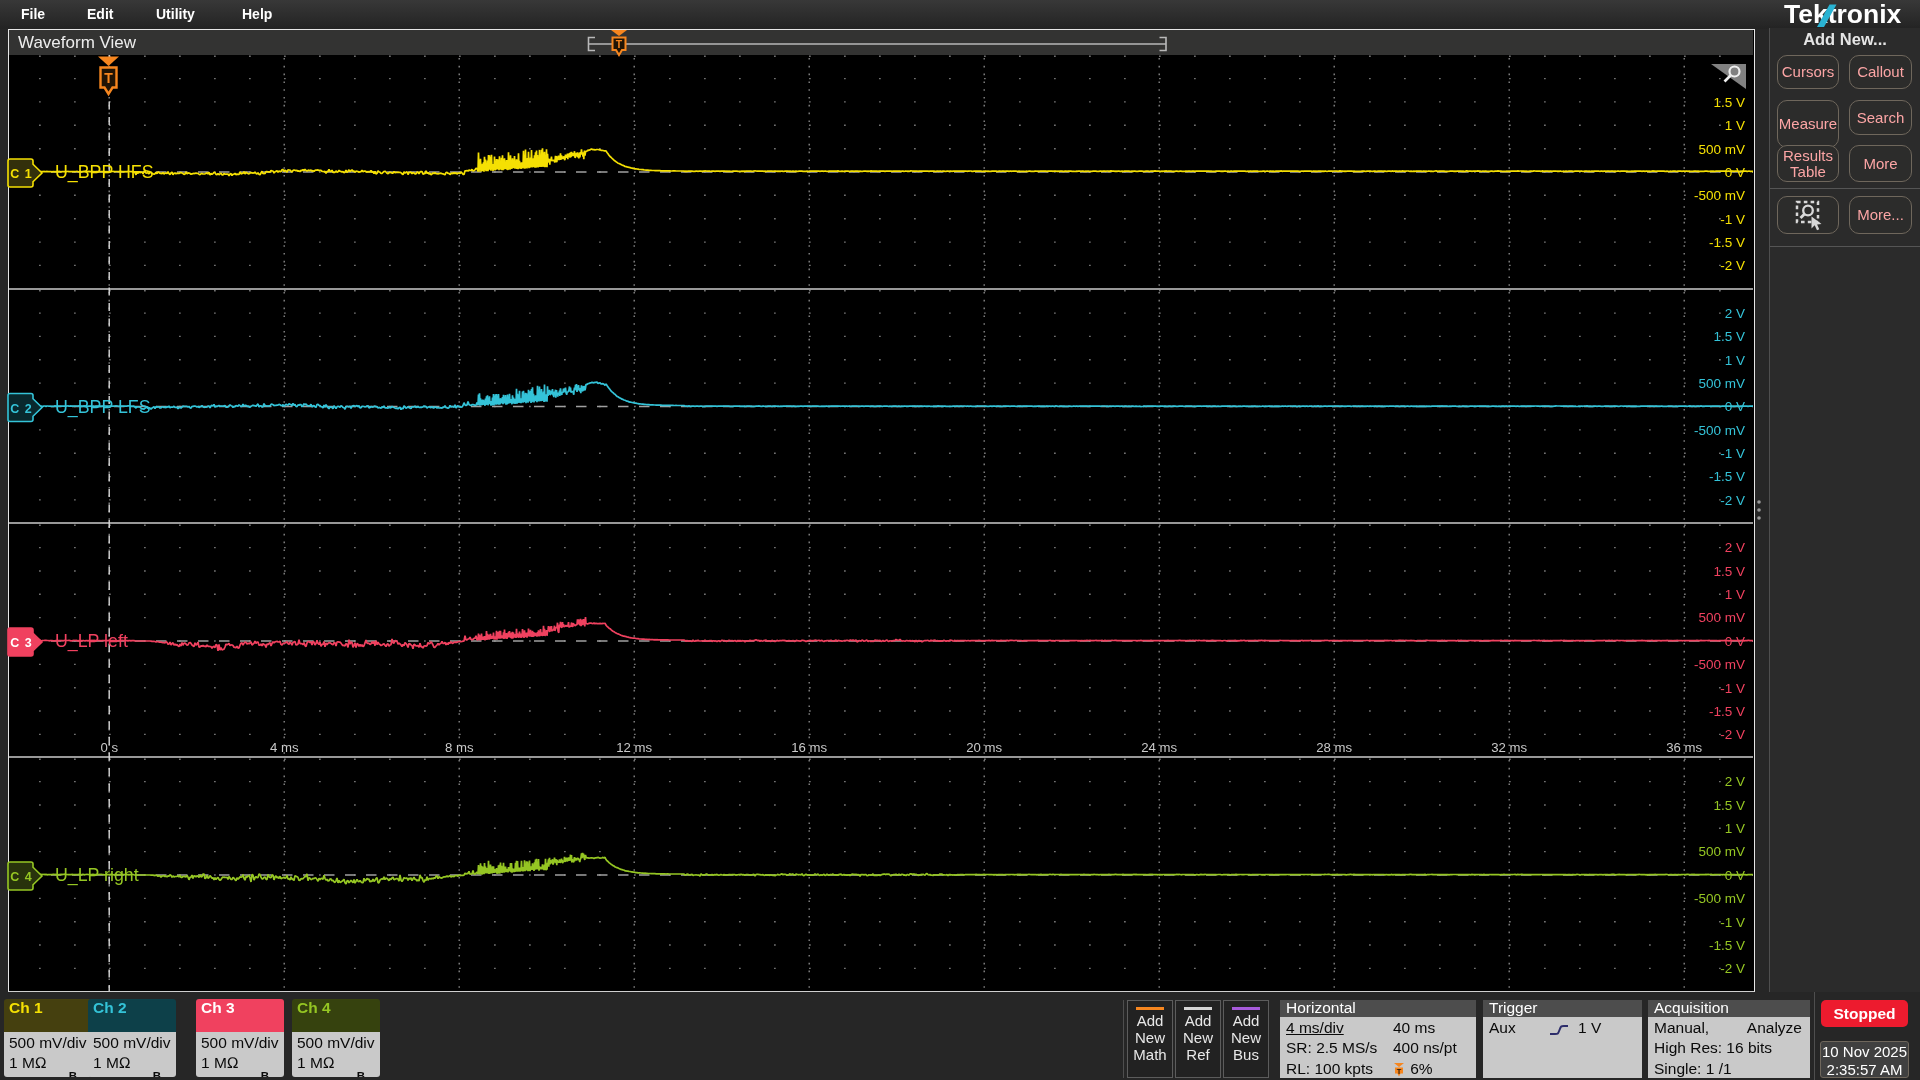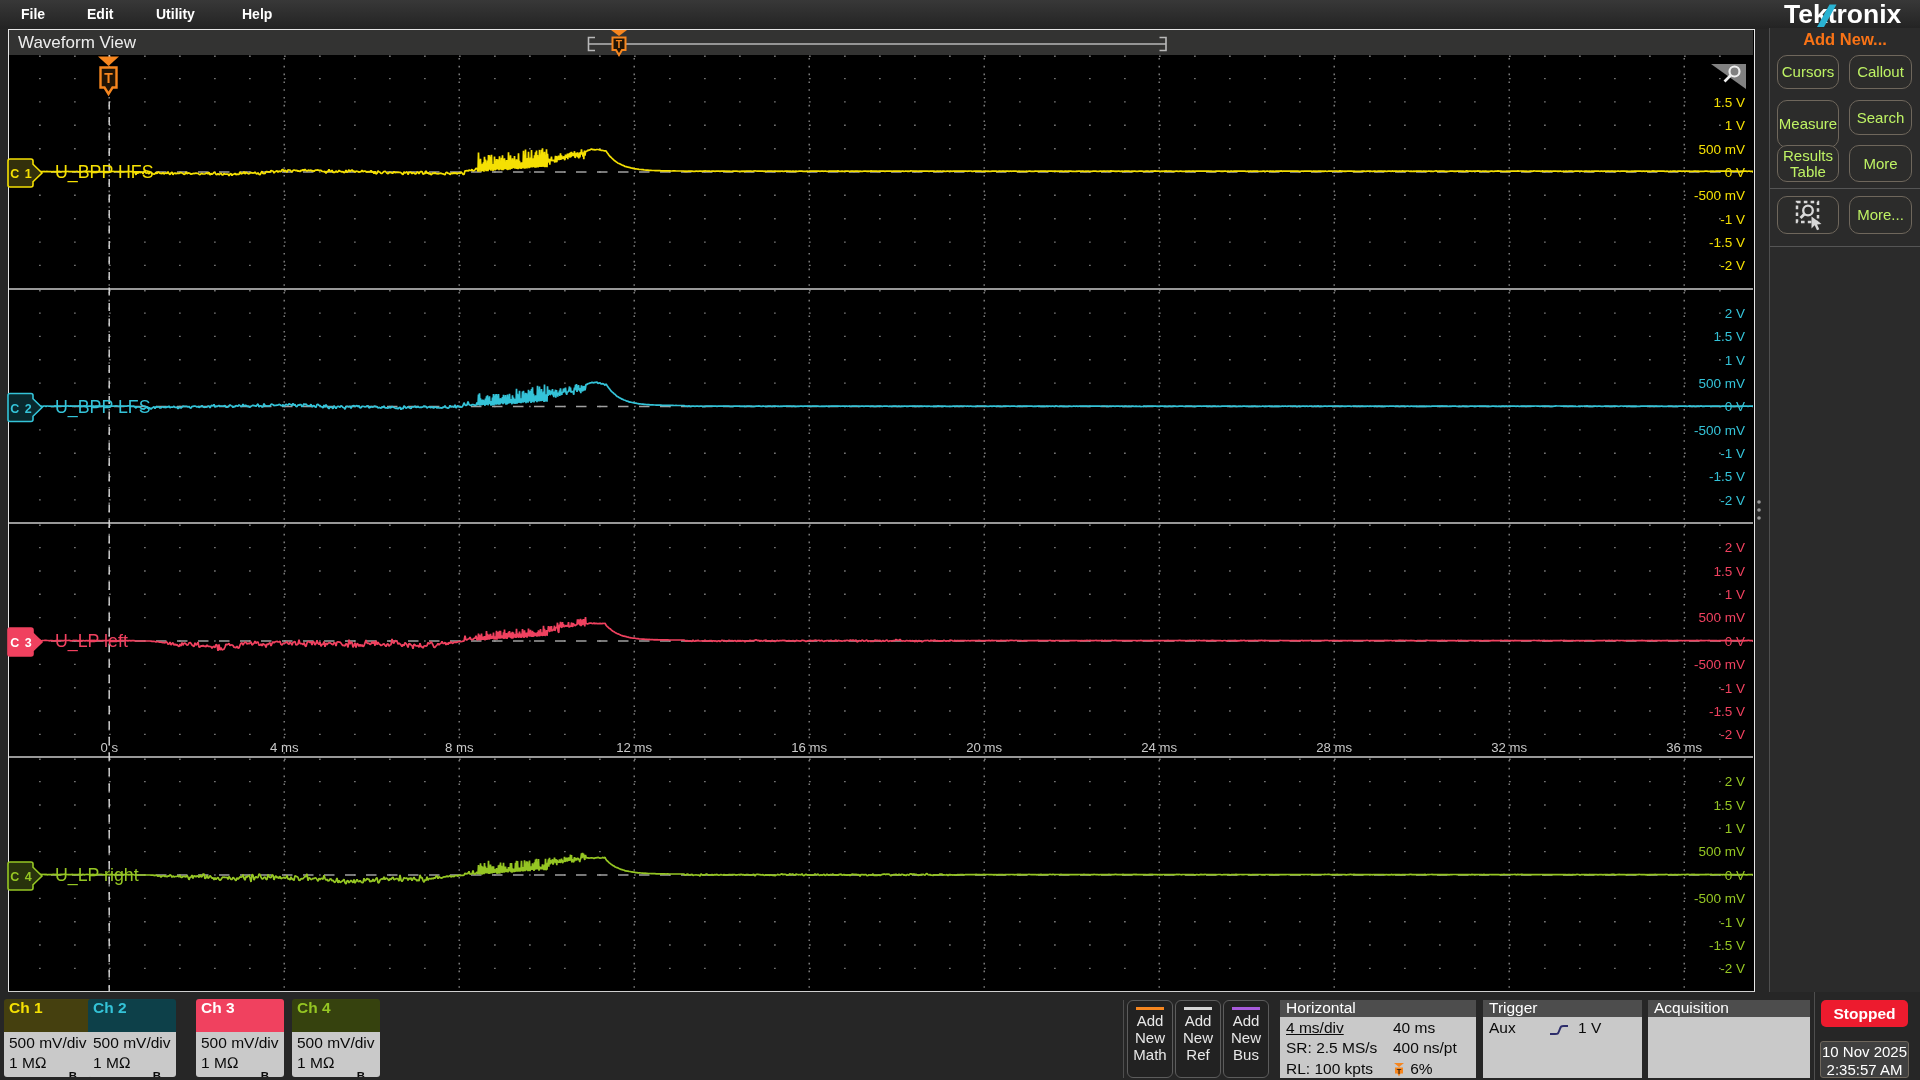--- a/index.html
+++ b/index.html
@@ -1,29 +1,29 @@
 <!DOCTYPE html>
 <html><head><meta charset="utf-8"><style>
 * { margin:0; padding:0; box-sizing:border-box; }
 body { width:1920px; height:1080px; background:#262626; font-family:"Liberation Sans", sans-serif; overflow:hidden; position:relative; }
 .abs { position:absolute; }
 #menubar { left:0; top:0; width:1920px; height:29px; background:linear-gradient(#383838,#232323); }
 #menubar span { position:absolute; top:6px; color:#fff; font-size:14px; font-weight:bold; }
 #wfpanel { left:8px; top:29px; width:1747px; height:963px; background:#000; border:1.5px solid #e6e6e6; border-bottom-color:#cfcfcf; }
 #wfhead { left:9px; top:30px; width:1744px; height:25px; background:#333332; color:#ededed; font-size:17px; line-height:25px; padding-left:9px; }
 #sidebar-line { left:1769px; top:28px; width:1px; height:964px; background:#4e4e4e; }
-.btn { position:absolute; background:#2c2c2b; border:1.5px solid #6f675c; border-radius:10px; color:#bef264; font-size:15px; display:flex; align-items:center; justify-content:center; text-align:center; line-height:16px; }
+.btn { position:absolute; background:#2c2c2b; border:1.5px solid #6f675c; border-radius:10px; color:#fca5a5; font-size:15px; display:flex; align-items:center; justify-content:center; text-align:center; line-height:16px; }
 .hsep { position:absolute; height:1px; background:#555; }
 .panel { position:absolute; background:#c9c9c9; }
 .panel .hd { background:#4d4d4d; color:#fff; font-size:15.5px; height:16.5px; line-height:16px; padding-left:6px; }
 .panel .bd { color:#0a0a0a; font-size:15.5px; padding:1px 6px 0 6px; line-height:20.5px; }
 .chbadge { position:absolute; width:88px; height:78px; border-radius:3px; overflow:hidden; }
 .chbadge .hd { height:33px; font-size:15.5px; font-weight:bold; line-height:17px; padding-left:5px; }
 .chbadge .bd { background:#c9c9c9; height:61px; color:#0a0a0a; font-size:15.5px; line-height:20px; padding:1px 0 0 5px; position:relative; }
-.addnew { position:absolute; width:46px; height:78px; background:#222; border:1.5px solid #5c5c5c; border-radius:6px; color:#e8e8e8; font-size:15px; text-align:center; line-height:17px; padding-top:11px; }
+.addnew { position:absolute; width:46px; height:78px; background:#222; border:1.5px solid #5c5c5c; border-radius:0; color:#e8e8e8; font-size:15px; text-align:center; line-height:17px; padding-top:11px; }
 .addnew i { position:absolute; left:8px; top:6px; width:28px; height:2.5px; font-style:normal; }
 </style></head>
 <body>
 <div class="abs" id="menubar">
   <span style="left:21px">File</span>
     <span style="left:87px">Edit</span>
     <span style="left:156px">Utility</span>
     <span style="left:242px">Help</span>
 </div>
 
@@ -122,21 +122,21 @@
 </svg>
 
 <svg class="abs" style="left:1755px;top:498px" width="10" height="28">
     <circle cx="4" cy="4" r="1.8" fill="#999"></circle>
     <circle cx="4" cy="12" r="1.8" fill="#999"></circle>
     <circle cx="4" cy="20" r="1.8" fill="#999"></circle>
   </svg>
 <div class="abs" id="sidebar-line"></div>
 
 <div class="abs" style="left:1770px;top:28px;width:150px;height:964px;background:#2b2b2b;"></div>
-<div class="abs" style="left:1770px;top:30px;width:150px;text-align:center;color:#f97316;font-weight:bold;font-size:16.5px;">Add New...</div>
+<div class="abs" style="left:1770px;top:30px;width:150px;text-align:center;color:#e5e5e5;font-weight:bold;font-size:16.5px;">Add New...</div>
 <div class="btn" style="left:1777px;top:55px;width:62px;height:34px;">Cursors</div>
 <div class="btn" style="left:1849px;top:55px;width:63px;height:34px;">Callout</div>
 <div class="btn" style="left:1777px;top:100px;width:62px;height:48px;">Measure</div>
 <div class="btn" style="left:1849px;top:100px;width:63px;height:35px;">Search</div>
 <div class="btn" style="left:1777px;top:145px;width:62px;height:37px;">Results<br>Table</div>
 <div class="btn" style="left:1849px;top:145px;width:63px;height:37px;">More</div>
 <div class="hsep" style="left:1770px;top:188px;width:150px;"></div>
 <div class="btn" style="left:1777px;top:196px;width:62px;height:38px;">
  <svg width="34" height="32" viewBox="0 0 34 32">
   <rect x="6" y="3" width="21" height="20" fill="none" stroke="#d8d8d8" stroke-width="2.5" stroke-dasharray="3.6 3.2"></rect>
@@ -189,16 +189,21 @@
   <div class="bd">
     <div style="position:relative;">Aux<span style="position:absolute;left:89px;">1 V</span>
       <svg style="position:absolute;left:60px;top:4px;" width="20" height="14" viewBox="0 0 20 14">
           <path d="M1,12 h5 c3,0 3,0 4.5,-4 c1.5,-4 1.5,-4 4.5,-4 h4" fill="none" stroke="#2d2d6b" stroke-width="2"></path>
         </svg>
     </div>
   </div>
 </div>
 <div class="panel" style="left:1648px;top:1000px;width:162px;height:78px;">
   <div class="hd">Acquisition</div>
+  <div class="bd">
+    <div style="position:relative;">Manual,<span style="position:absolute;right:2px;">Analyze</span></div>
+    <div>High Res: 16 bits</div>
+    <div>Single: 1 /1</div>
+  </div>
 </div>
 <div class="abs" style="left:1814px;top:992px;width:1px;height:88px;background:#4e4e4e;"></div>
 <div class="abs" style="left:1821px;top:1000px;width:87px;height:27px;background:#ed1b2e;border-radius:5px;color:#fff;font-weight:bold;font-size:15.5px;text-align:center;line-height:27px;">Stopped</div>
 <div class="abs" style="left:1820px;top:1041px;width:89px;height:37px;background:#404040;border:1px solid #6f675c;border-radius:3px;color:#fff;font-size:15px;text-align:center;line-height:17.5px;padding-top:1px;white-space:nowrap;">10 Nov 2025<br>2:35:57 AM</div>
 
 </body></html>

